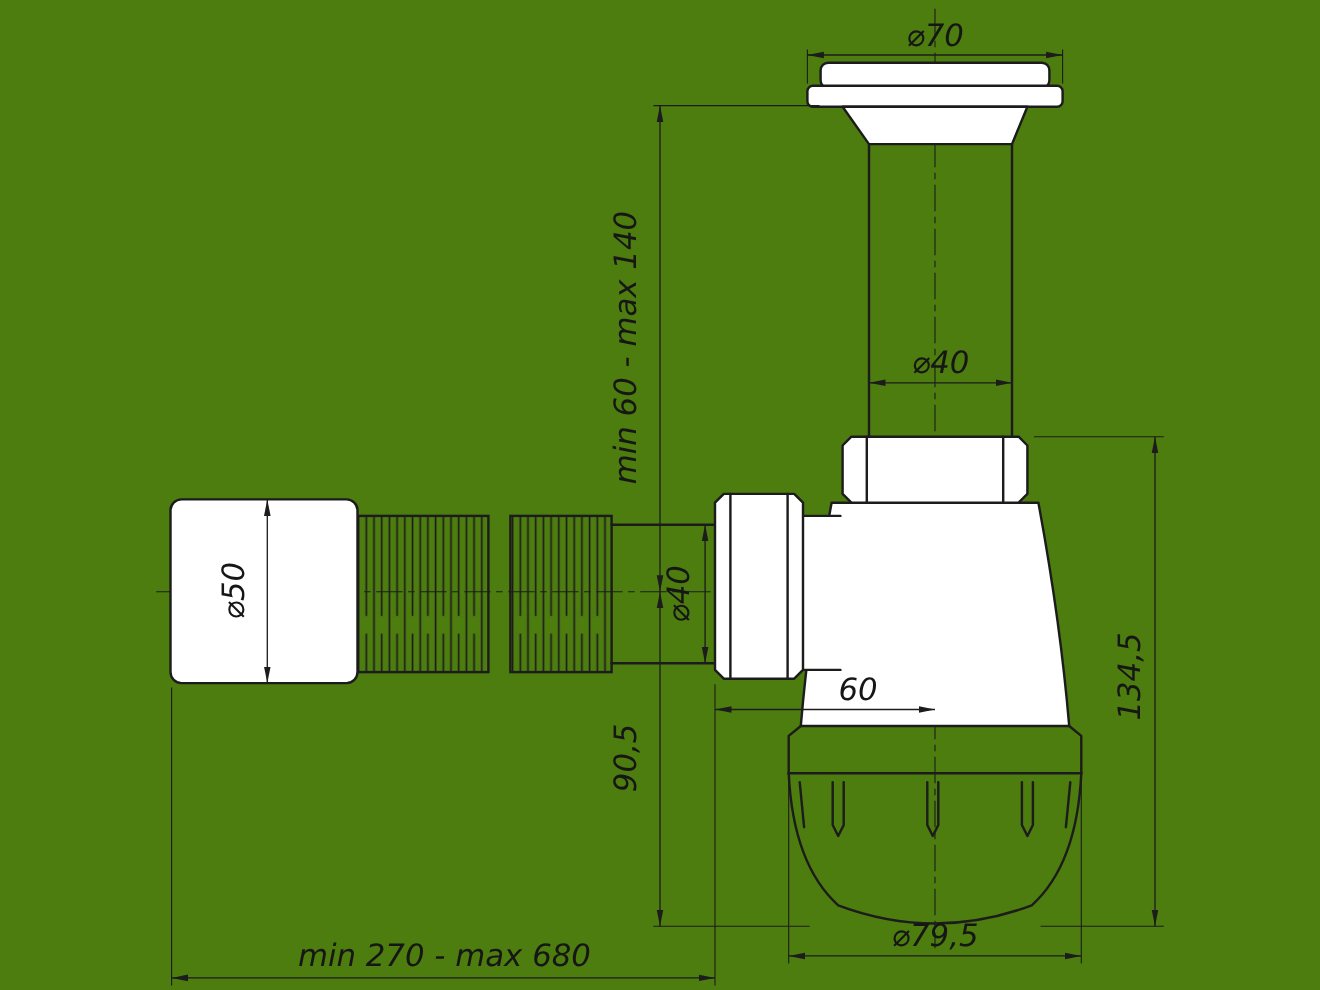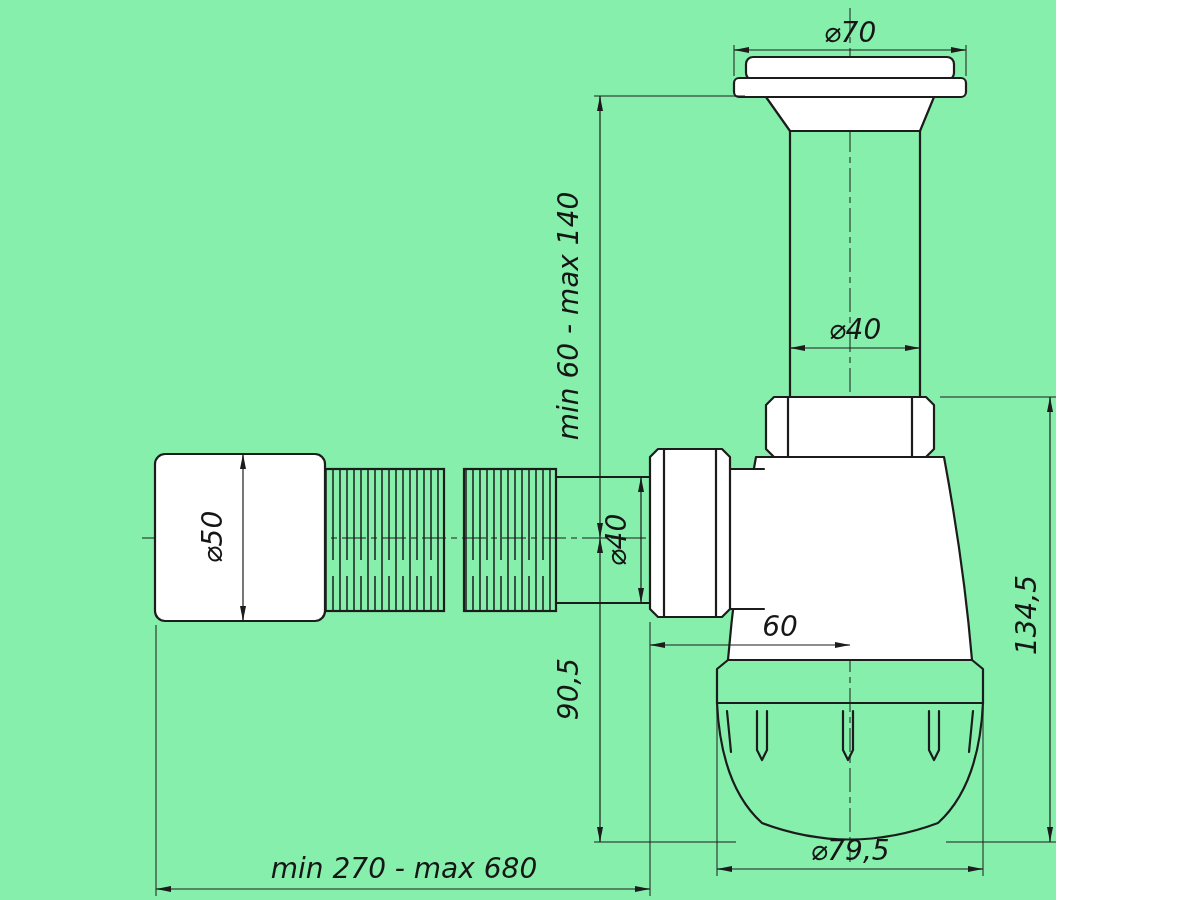--- a/index.html
+++ b/index.html
@@ -1,16 +1,16 @@
 <!DOCTYPE html>
 <html><head>
 <meta charset="utf-8">
 <style>
   html,body{margin:0;padding:0;background:#ffffff;}
-  .stage{width:1056px;height:900px;background:#86efac;position:relative;overflow:hidden;}
+  .stage{width:1200px;height:900px;background:#4d7c0f;position:relative;overflow:hidden;}
   svg{display:block;}
   .part{fill:none;stroke:#1c1c1c;stroke-width:2.2;stroke-linejoin:round;stroke-linecap:round;}
   .partw{fill:#ffffff;stroke:#1c1c1c;stroke-width:2.2;stroke-linejoin:round;}
   .fillw{fill:#ffffff;stroke:none;}
   .dim{stroke:#1c1c1c;stroke-width:1.2;fill:none;}
   .ext{stroke:#1c1c1c;stroke-width:1;fill:none;}
   .cl{stroke:#1c1c1c;stroke-width:1;fill:none;stroke-dasharray:24 5 6 5;}
   .rib{stroke:#1c1c1c;stroke-width:1.5;}
   text{font-family:"DejaVu Sans","Liberation Sans",sans-serif;font-style:italic;font-size:28px;fill:#161616;}
 </style>

